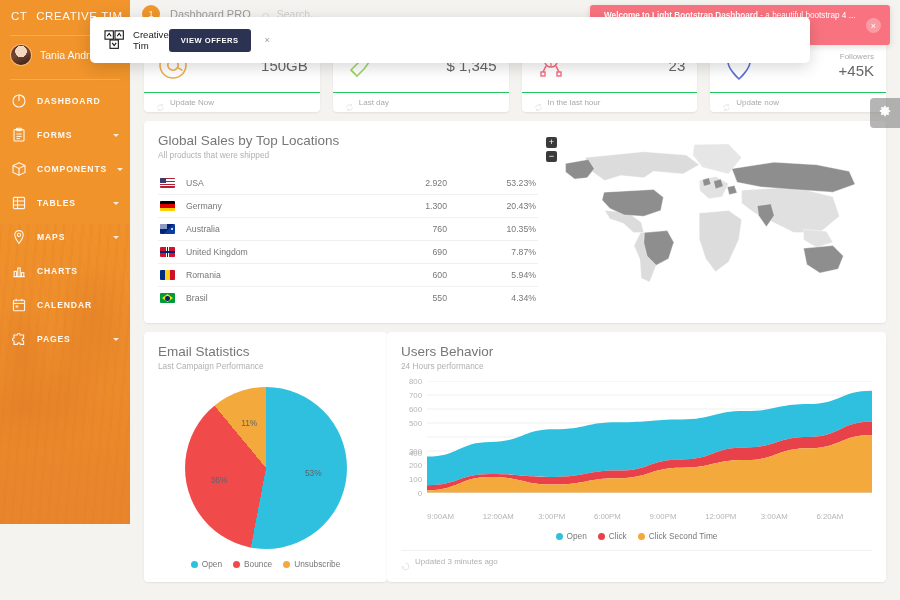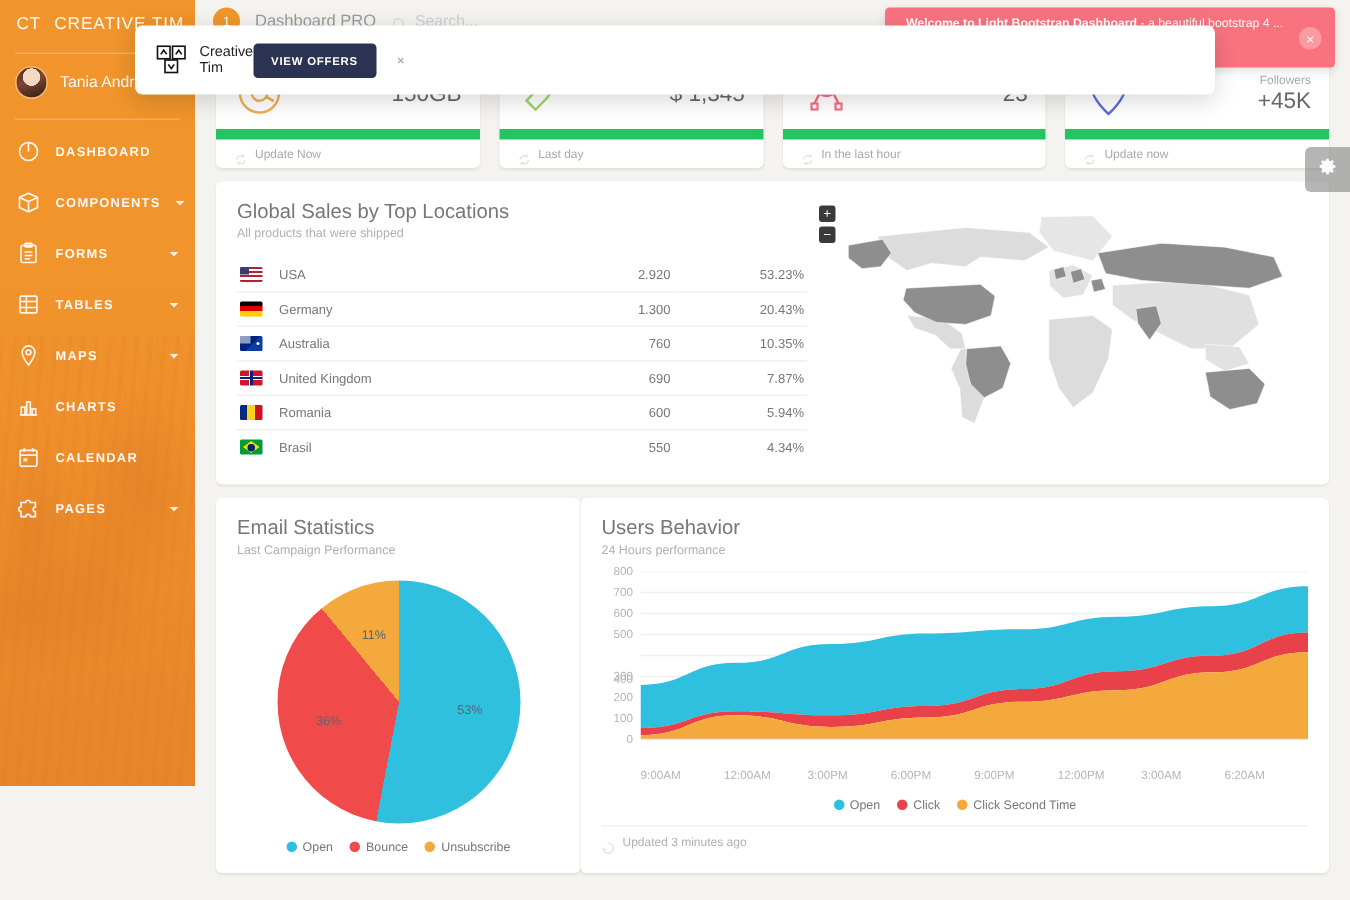--- a/index.html
+++ b/index.html
@@ -105,21 +105,21 @@
     flex: 1; background: #fff; border-radius: 4px; box-shadow: 0 1px 2px rgba(0,0,0,.08);
     height: 78px; display: flex; flex-direction: column;
   }
   .stat-top { flex: 1; display: flex; align-items: center; padding: 4px 12px 0; }
   .stat-ico { width: 34px; height: 34px; flex: none; }
   .stat-ico svg { width: 34px; height: 34px; display: block; }
   .stat-right { margin-left: auto; text-align: right; }
   .stat-label { font-size: 8px; color: #a9a9a9; margin-bottom: 1px; }
   .stat-value { font-size: 15px; color: #666; font-weight: 300; }
   .stat-foot {
-    border-top: 7px solid #22c55e; padding: 5px 12px; display: flex; align-items: center; gap: 5px;
+    border-top: 1px solid #22c55e; padding: 5px 12px; display: flex; align-items: center; gap: 5px;
   }
   .stat-foot-ico { width: 9px; height: 9px; opacity: .45; }
   .stat-foot-txt { font-size: 8px; color: #a9a9a9; }
 
   
   .panel {
     background: #fff; border-radius: 4px; box-shadow: 0 1px 2px rgba(0,0,0,.08);
   }
   .panel-title { font-size: 13.5px; color: #777; font-weight: 400; }
   .panel-sub { font-size: 8.3px; color: #b0b0b0; margin-top: 2px; }
@@ -220,38 +220,38 @@
                 <circle cx="8" cy="8" r="6" fill="none" stroke="#fff" stroke-width="1.1"></circle>
                 <path d="M8 8 L8 2 A6 6 0 0 1 13.2 5" fill="none" stroke="#fff" stroke-width="1.1"></path>
               </svg>
             </span>
     <span class="nav-label">DASHBOARD</span>
 
   </div>
   <div class="nav-item">
     <span class="nav-ico">
               <svg viewBox="0 0 16 16">
-                <path d="M8 1.8 L14 4.6 L14 11.4 L8 14.2 L2 11.4 L2 4.6 Z" fill="none" stroke="#fff" stroke-width="1.1"></path>
-                <path d="M2 4.6 L8 7.4 L14 4.6 M8 7.4 L8 14.2" fill="none" stroke="#fff" stroke-width="1.1"></path>
-              </svg>
-            </span>
-    <span class="nav-label">COMPONENTS</span>
-    <span class="caret"></span>
-  </div>
-  <div class="nav-item">
-    <span class="nav-ico">
-              <svg viewBox="0 0 16 16">
                 <rect x="3" y="2.6" width="10" height="11.4" rx="1" fill="none" stroke="#fff" stroke-width="1.1"></rect>
                 <rect x="5.6" y="1.2" width="4.8" height="2.4" rx=".6" fill="none" stroke="#fff" stroke-width="1.1"></rect>
                 <line x1="5.4" y1="7" x2="10.6" y2="7" stroke="#fff" stroke-width="1"></line>
                 <line x1="5.4" y1="9.4" x2="10.6" y2="9.4" stroke="#fff" stroke-width="1"></line>
                 <line x1="5.4" y1="11.6" x2="9" y2="11.6" stroke="#fff" stroke-width="1"></line>
               </svg>
             </span>
     <span class="nav-label">FORMS</span>
+    <span class="caret"></span>
+  </div>
+  <div class="nav-item">
+    <span class="nav-ico">
+              <svg viewBox="0 0 16 16">
+                <path d="M8 1.8 L14 4.6 L14 11.4 L8 14.2 L2 11.4 L2 4.6 Z" fill="none" stroke="#fff" stroke-width="1.1"></path>
+                <path d="M2 4.6 L8 7.4 L14 4.6 M8 7.4 L8 14.2" fill="none" stroke="#fff" stroke-width="1.1"></path>
+              </svg>
+            </span>
+    <span class="nav-label">COMPONENTS</span>
     <span class="caret"></span>
   </div>
   <div class="nav-item">
     <span class="nav-ico">
               <svg viewBox="0 0 16 16">
                 <rect x="2.4" y="2.4" width="11.2" height="11.2" rx="1" fill="none" stroke="#fff" stroke-width="1.1"></rect>
                 <line x1="2.4" y1="6" x2="13.6" y2="6" stroke="#fff" stroke-width="1"></line>
                 <line x1="2.4" y1="10" x2="13.6" y2="10" stroke="#fff" stroke-width="1"></line>
                 <line x1="6.6" y1="2.4" x2="6.6" y2="13.6" stroke="#fff" stroke-width="1"></line>
               </svg>

